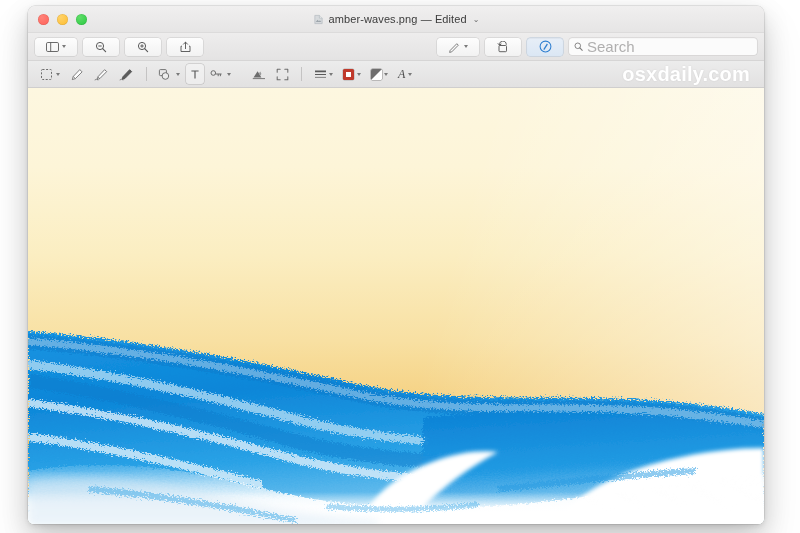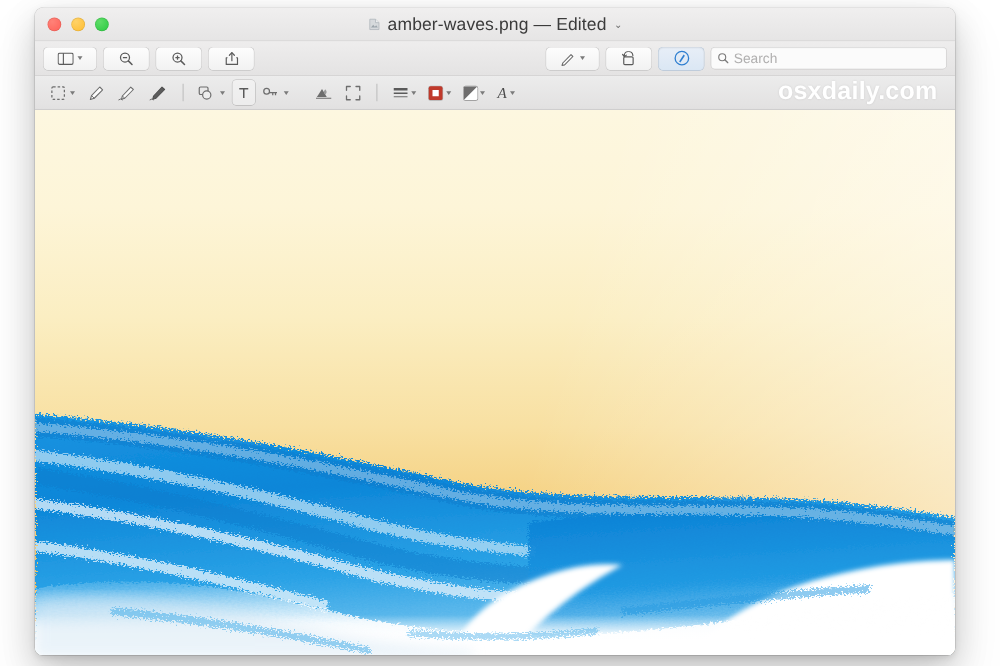--- a/index.html
+++ b/index.html
@@ -59,21 +59,21 @@
 
   .title-wrap {
     position: absolute;
     left: 0; right: 0; top: 0; bottom: 0;
     display: flex; align-items: center; justify-content: center;
     gap: 5px;
     pointer-events: none;
   }
   .doc-icon { width: 11px; height: 11px; display: block; opacity: .72; }
   .title-text {
-    font-size: 14px;
+    font-size: 11px;
     color: #3b3b3b;
     letter-spacing: .1px;
     white-space: nowrap;
   }
   .title-chev { font-size: 8px; color: #6d6d6d; margin-left: 1px; }
 
   
   .toolbar {
     height: 27px;
     flex: 0 0 27px;
@@ -114,21 +114,21 @@
 
   .search {
     width: 178px; height: 17px;
     border-radius: 3px;
     background: #fbfbfb;
     box-shadow: 0 0 0 0.5px #cbcaca, inset 0 0.5px 1px rgba(0,0,0,0.04);
     display: flex; align-items: center;
     padding: 0 5px; gap: 4px;
   }
   .search-ph {
-    font-size: 11px;
+    font-size: 15px;
     color: #b0afaf;
   }
 
   
   .markupbar {
     height: 26px;
     flex: 0 0 26px;
     position: relative;
     background: linear-gradient(#ececec, #e2e1e1);
     border-bottom: 0.5px solid #cfcece;

